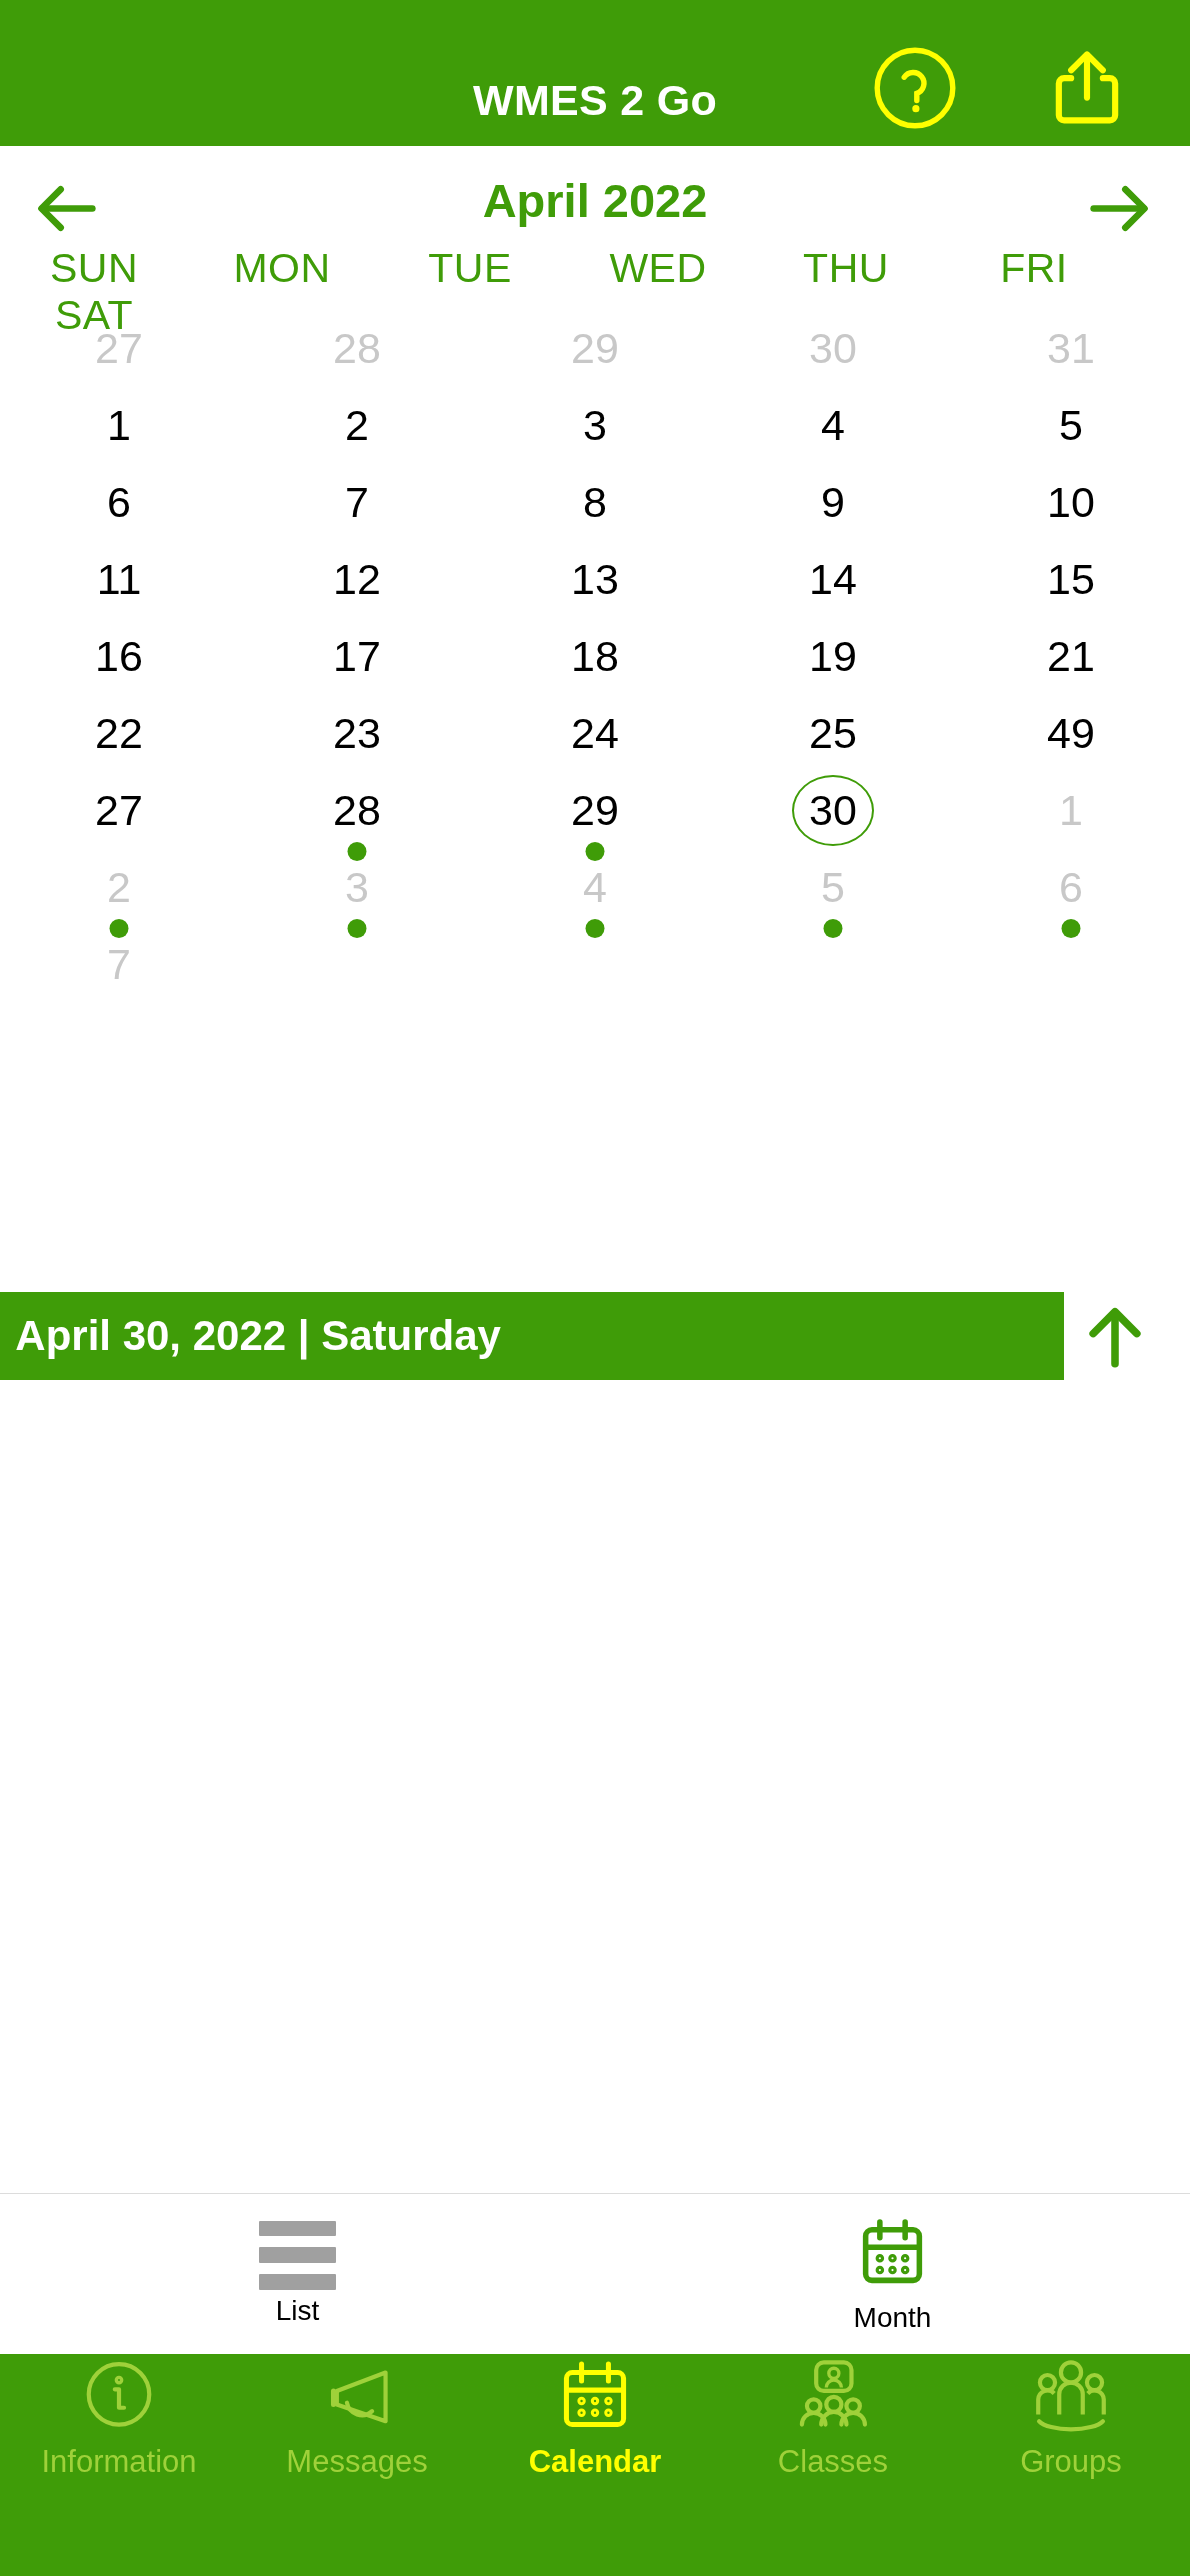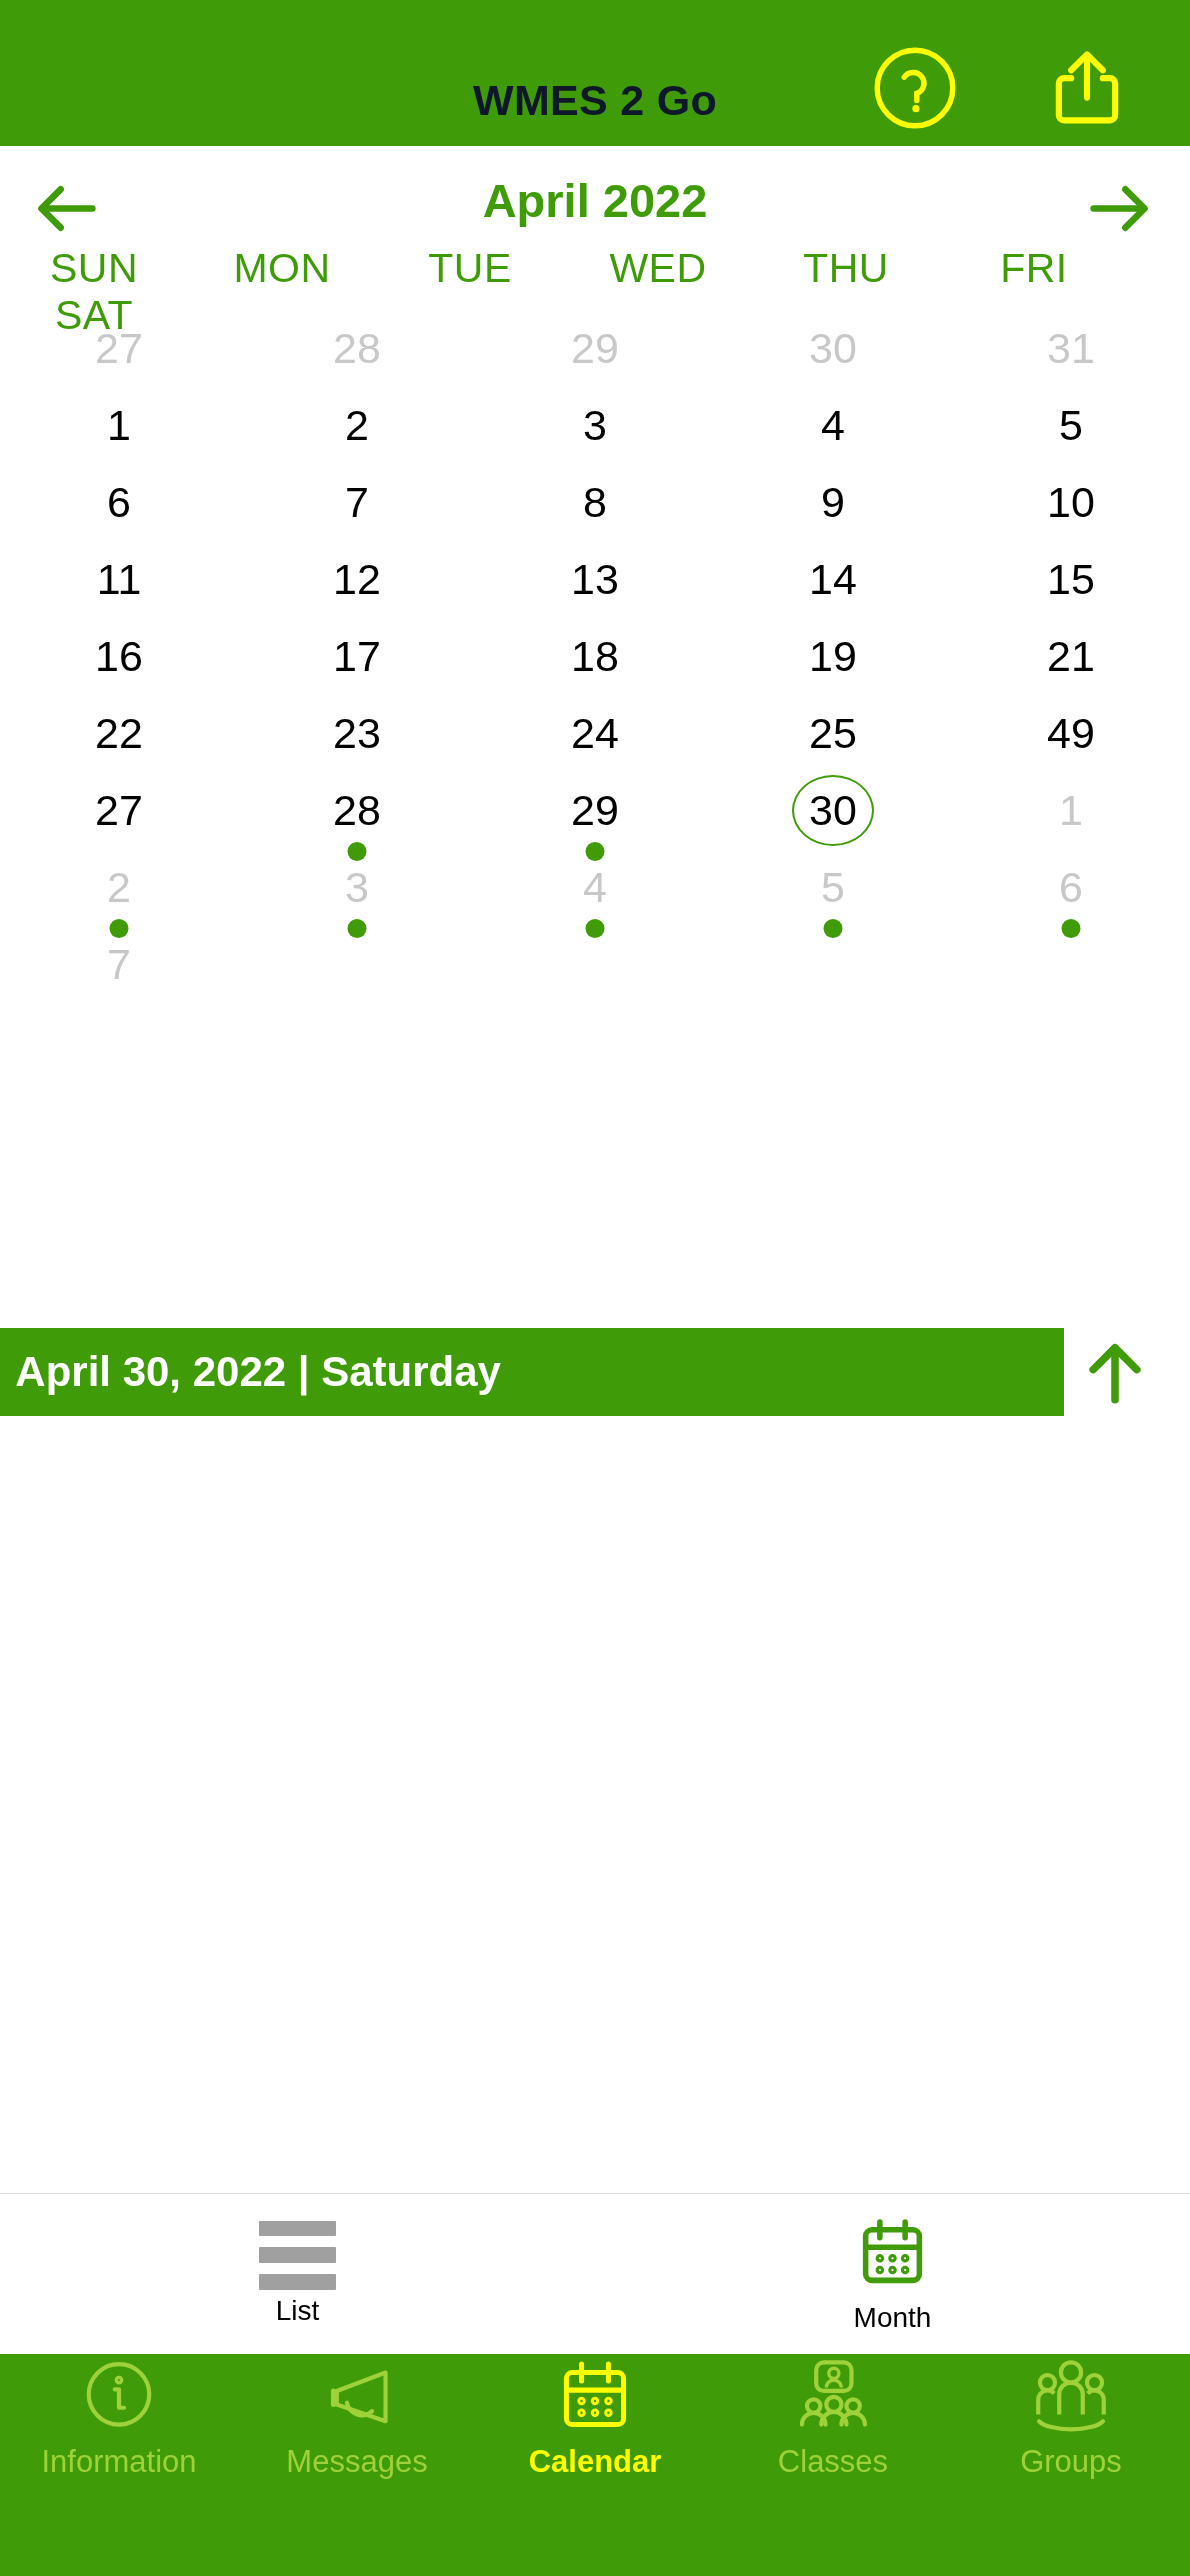--- a/index.html
+++ b/index.html
@@ -12,21 +12,21 @@
   #app { position:relative; width:1190px; height:2576px; background:#fff; }
 
   
   .topbar{
     position:absolute; left:0; top:0; width:1190px; height:146px;
     background:#3f9c08; display:flex; align-items:flex-end;
     padding-bottom:15.3px;
   }
   .topbar-title{
     position:absolute; left:0; right:0; bottom:21px;
-    text-align:center; color:#0f172a;
+    text-align:center; color:#ffffff;
     font-size:43px; font-weight:bold; letter-spacing:0.3px;
   }
   .help-btn{ position:absolute; left:870px; bottom:13.4px; width:90px; height:90px; }
   .share-btn{ position:absolute; left:1043px; bottom:15.3px; width:88px; height:88px; }
 
   
   .month-nav{
     position:absolute; left:0; top:165px; width:1190px; height:88px;
   }
   .nav-arrow{ position:absolute; top:5.8px; width:84px; height:75px; }
@@ -66,21 +66,21 @@
   .daycell.selected .daynum{
     border:2.9px solid #3f9c08; border-radius:50%;
   }
   .dot{
     position:absolute; top:73px; left:50%; transform:translateX(-50%);
     width:19px; height:19px; border-radius:50%; background:#3f9c08;
   }
 
   
   .datebar-row{
-    position:absolute; left:0; top:1328px; width:1190px; height:64px;
+    position:absolute; left:0; top:1292px; width:1190px; height:64px;
   }
   .datebar{
     position:absolute; left:0; top:0; width:1064px; height:88px;
     background:#3f9c08; display:flex; align-items:center;
   }
   .datebar-text{
     color:#ffffff; font-size:42px; font-weight:bold; padding-left:15.3px;
   }
   .collapse-btn{
     position:absolute; left:1073px; top:3.8px; width:84px; height:81px;

